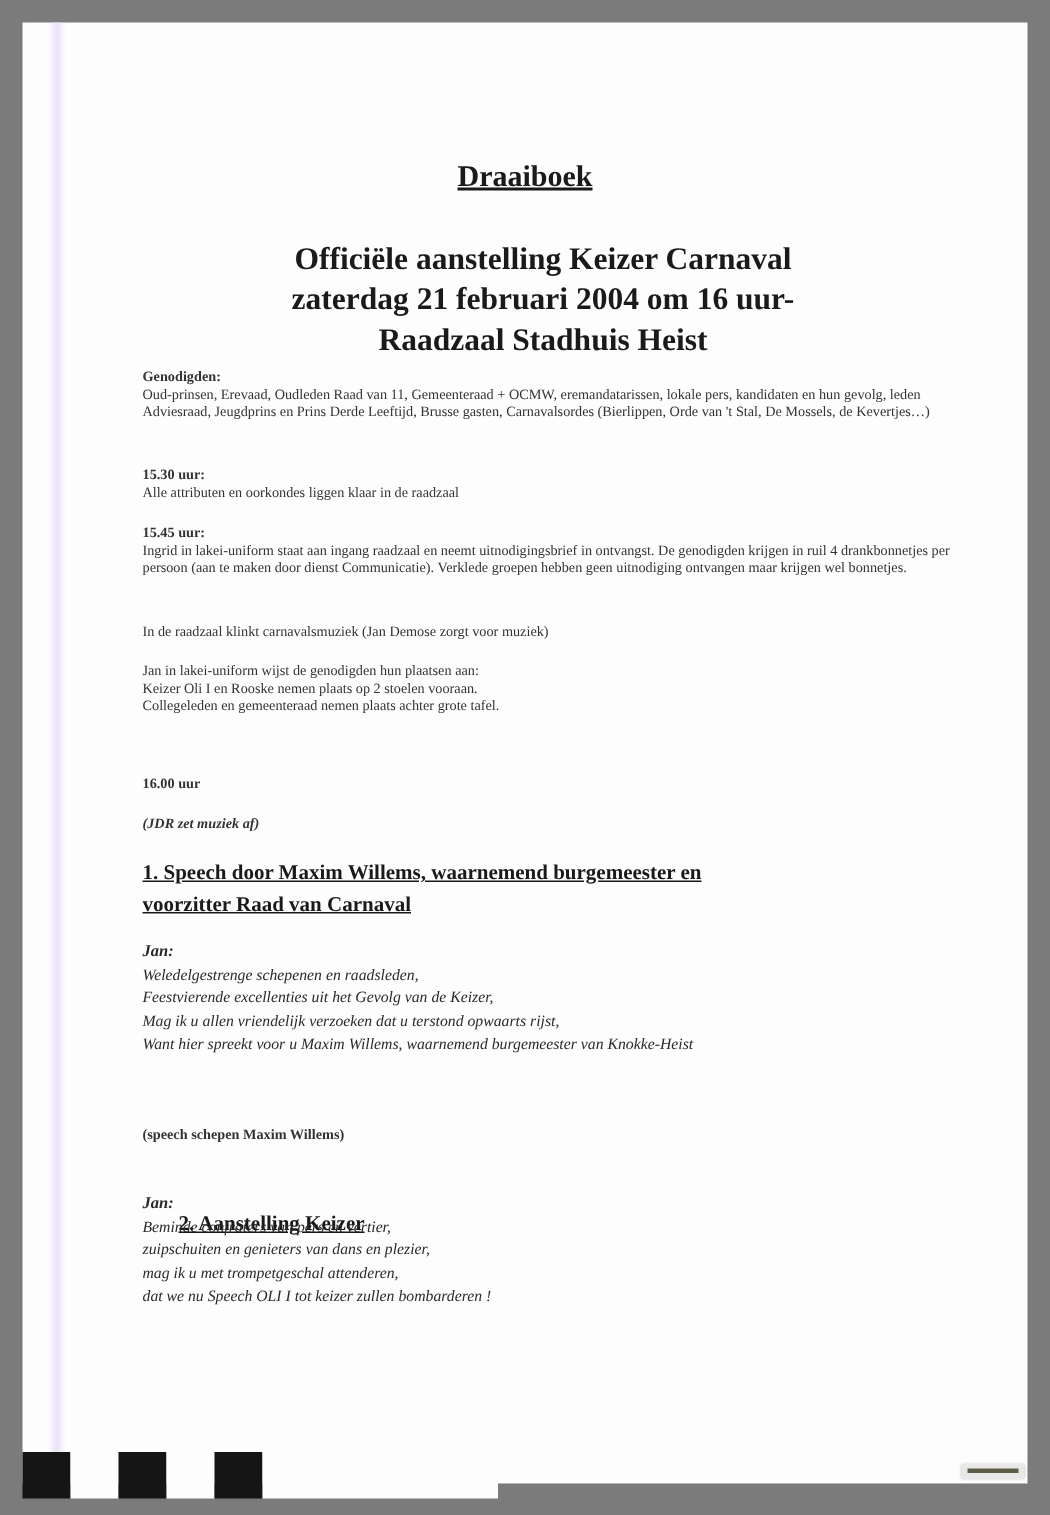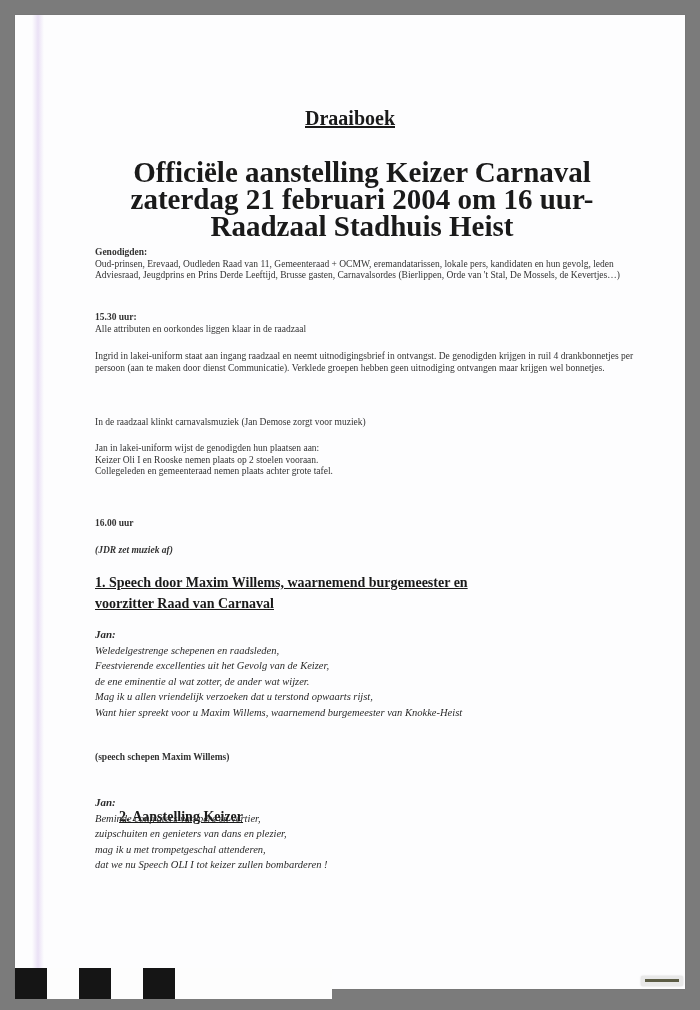--- a/index.html
+++ b/index.html
@@ -17,21 +17,21 @@
     .page-band {
       position:absolute; left:17px; top:0; width:12px; height:100%;
       background:linear-gradient(to right, rgba(235,228,245,0) 0%, rgba(232,222,244,0.9) 50%, rgba(235,228,245,0) 100%);
     }
     .doc-title {
       position:absolute; left:0; right:0; top:92px; text-align:center;
       font-weight:bold; font-size:20px; text-decoration:underline;
     }
     .doc-subtitle {
       position:absolute; left:0; right:0; top:144px; text-align:center;
-      font-weight:bold; font-size:29px; line-height:27px;padding-left:24px;
+      font-weight:bold; font-size:21px; line-height:27px;padding-left:24px;
     }
     .doc-subtitle div { margin:0; }
     .body-text {
       position:absolute; left:80px; width:560px; font-size:9.5px; line-height:11.5px;
       color:#333;
     }
     .label-bold { font-weight:bold; }
     .para { margin:0; }
     .section-heading {
       position:absolute; left:80px; width:560px;
@@ -76,20 +76,21 @@
     <div class="label-bold">Genodigden:</div>
     <div class="para">Oud-prinsen, Erevaad, Oudleden Raad van 11, Gemeenteraad + OCMW, eremandatarissen, lokale pers, kandidaten en hun gevolg, leden Adviesraad, Jeugdprins en Prins Derde Leeftijd, Brusse gasten, Carnavalsordes (Bierlippen, Orde van 't Stal, De Mossels, de Kevertjes…)</div>
   </div>
 
   <div class="body-text" style="top:297px;">
     <div class="label-bold">15.30 uur:</div>
     <div class="para">Alle attributen en oorkondes liggen klaar in de raadzaal</div>
   </div>
 
   <div class="body-text" style="top:336px;">
+    <div class="label-bold">15.45 uur:</div>
     <div class="para">Ingrid in lakei-uniform staat aan ingang raadzaal en neemt uitnodigingsbrief in ontvangst. De genodigden krijgen in ruil 4 drankbonnetjes per persoon (aan te maken door dienst Communicatie). Verklede groepen hebben geen uitnodiging ontvangen maar krijgen wel bonnetjes.</div>
   </div>
 
   <div class="body-text" style="top:402px;">In de raadzaal klinkt carnavalsmuziek (Jan Demose zorgt voor muziek)</div>
 
   <div class="body-text" style="top:428px;">
     <div>Jan in lakei-uniform wijst de genodigden hun plaatsen aan:</div>
     <div>Keizer Oli I en Rooske nemen plaats op 2 stoelen vooraan.</div>
     <div>Collegeleden en gemeenteraad nemen plaats achter grote tafel.</div>
   </div>
@@ -99,21 +100,20 @@
 
   <div class="section-heading" style="top:557px;">
     <div>1. Speech door Maxim Willems, waarnemend burgemeester en</div>
     <div>voorzitter Raad van Carnaval</div>
   </div>
 
   <div class="speech" style="top:612px;">
     <div class="speaker">Jan:</div>
     <div>Weledelgestrenge  schepenen en raadsleden,</div>
     <div>Feestvierende excellenties uit het Gevolg van de Keizer,</div>
-    <div>de ene eminentie al wat zotter, de ander wat wijzer.</div>
     <div>Mag ik u allen vriendelijk verzoeken dat u terstond opwaarts  rijst,</div>
     <div>Want hier spreekt voor u  Maxim Willems, waarnemend burgemeester van Knokke-Heist</div>
   </div>
 
   <div class="body-text label-bold" style="top:737px;">(speech schepen Maxim Willems)</div>
 
   <div class="section-heading" style="top:791px;margin-left:24px;">2. Aanstelling Keizer</div>
 
   <div class="speech" style="top:780px;">
     <div class="speaker">Jan:</div>

